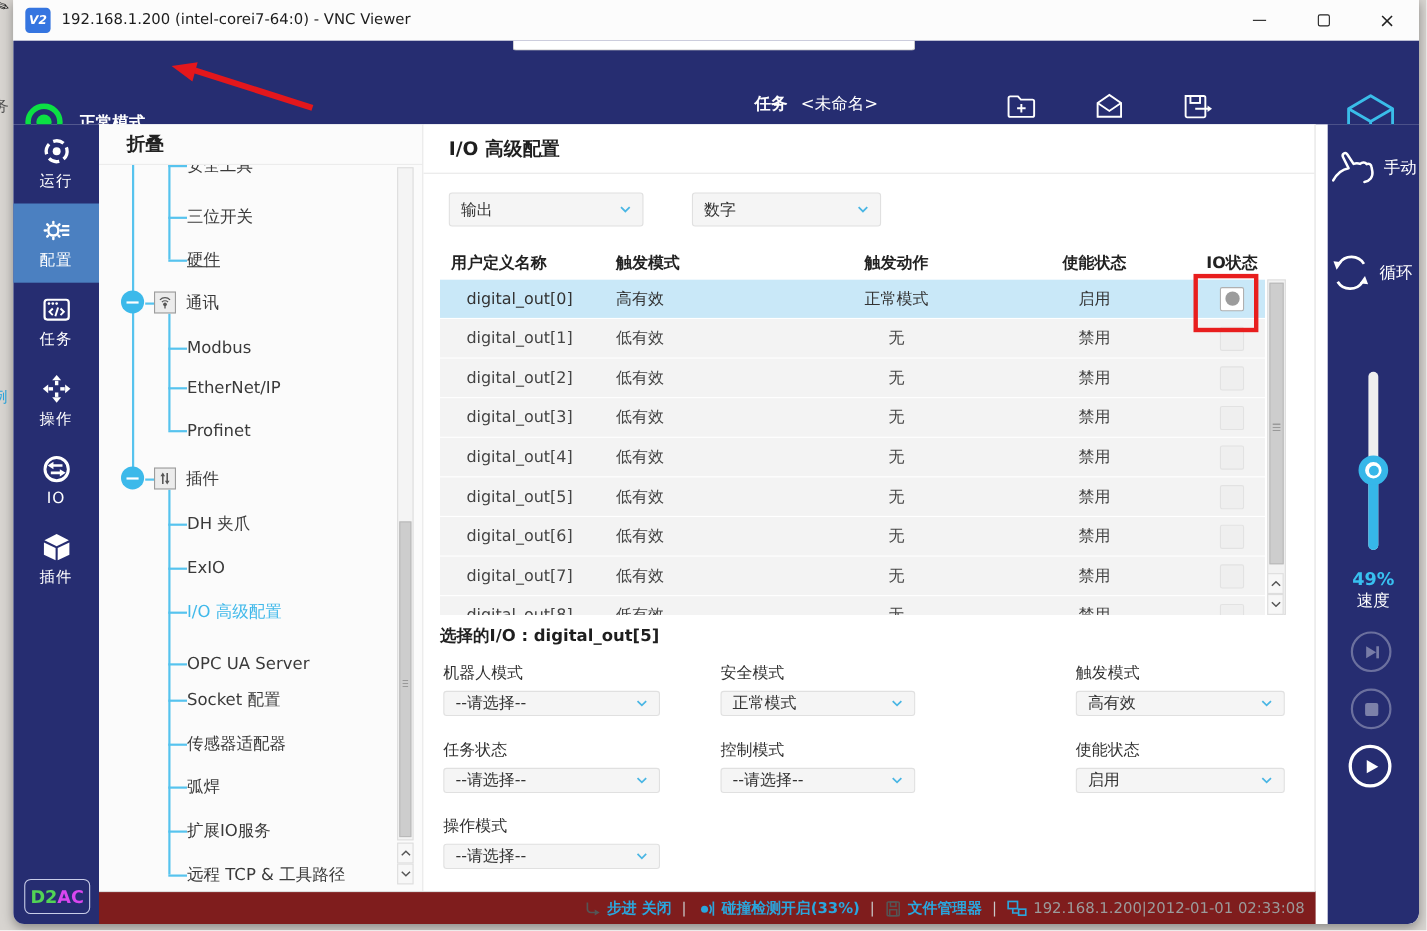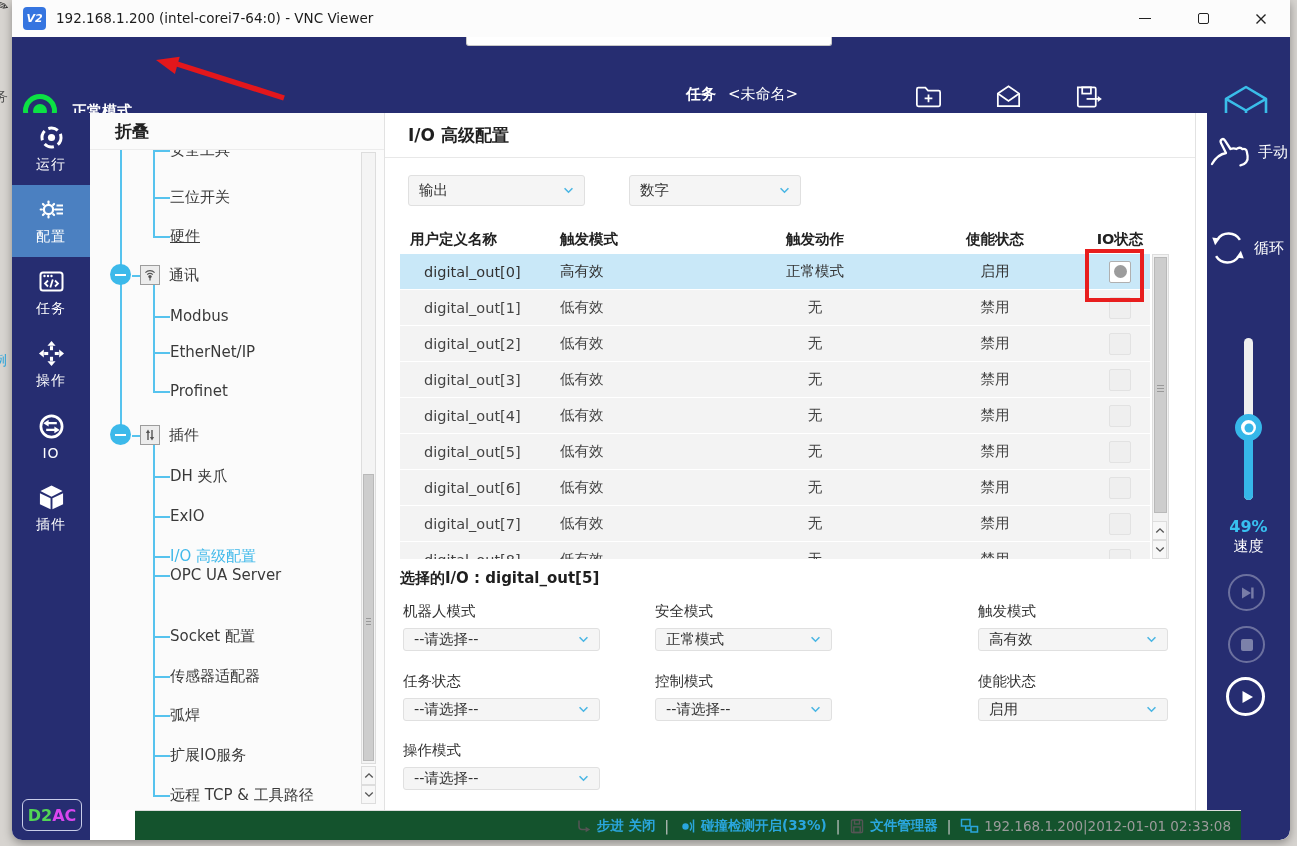--- a/index.html
+++ b/index.html
@@ -66,21 +66,21 @@
   .rail-root { left:30px; top:0; height:285px; }
   .rail-a { left:63px; top:0; height:86px; }
   .rail-b { left:63px; top:135px; height:106px; }
   .rail-c { left:63px; top:295px; height:350px; }
   .tree-row { position:absolute; left:80px; height:26px; line-height:26px; font-size:15px; color:#3a3a3a; white-space:nowrap; }
   .tree-row.child::before { content:''; position:absolute; left:-17px; top:50%; width:17px; height:1.5px; background:#56c3ee; }
   .tree-row.node { left:50px; display:flex; align-items:center; gap:9px; }
   .tree-row.node::before { content:''; position:absolute; left:-8px; top:50%; width:8px; height:1.5px; background:#56c3ee; }
   .tree-row.selected { color:#41b9ea; }
   .tr0{top:-13px;} .tr1{top:34px;} .tr2{top:73px;text-decoration:underline;} .tr3{top:112px;} .tr4{top:153px;} .tr5{top:189px;}
-  .tr6{top:228px;} .tr7{top:272px;} .tr8{top:313px;} .tr9{top:353px;} .tr10{top:393px;} .tr11{top:412px;}
+  .tr6{top:228px;} .tr7{top:272px;} .tr8{top:313px;} .tr9{top:353px;} .tr10{top:393px;} .tr11{top:440px;}
   .tr12{top:473px;} .tr13{top:513px;} .tr14{top:552px;} .tr15{top:592px;} .tr16{top:632px;}
   .minus { position:absolute; left:20px; width:21px; height:21px; border-radius:50%; background:#3cb9ea; }
   .minus::after { content:''; position:absolute; left:5px; top:9.5px; width:11px; height:2px; background:#fff; }
   .minus.m1 { top:114px; } .minus.m2 { top:274px; }
   .node-ico { width:20px; height:20px; background:#ececec; border:1px solid #9c9c9c; display:flex; align-items:center; justify-content:center; flex:none; }
   .tree-sb { position:absolute; left:271px; top:2px; width:15px; height:612px; background:#f4f4f4; border:1px solid #ddd; }
   .tree-sb-thumb { position:absolute; left:1px; top:321px; width:11px; height:287px; background:#cdcdcd; border:1px solid #b9b9b9; }
   .tree-sb-thumb::after { content:''; position:absolute; left:2px; right:2px; top:50%; height:7px;
         background:repeating-linear-gradient(#999 0 1px, transparent 1px 3px); }
   .sb-btn { position:absolute; left:271px; width:15px; height:19px; background:#f7f7f7; border:1px solid #ddd;
@@ -143,23 +143,23 @@
   .speed { position:absolute; top:404px; left:0; width:83px; text-align:center; }
   .speed-value { color:#38c0f0; font-weight:bold; font-size:16px; }
   .speed-label { color:#fff; font-size:15px; margin-top:1px; }
   .tbtn { position:absolute; border-radius:50%; display:flex; align-items:center; justify-content:center; }
   .tbtn.dim { left:21px; width:37px; height:37px; border:2px solid rgba(255,255,255,.32); }
   .tbtn-skip { top:461px; } .tbtn-stop { top:513px; }
   .tbtn.play { left:19px; top:564px; width:39px; height:39px; border:3px solid #fff; }
   .stop-sq { width:12px; height:12px; border-radius:2px; background:rgba(255,255,255,.4); }
 
   
-  .statusbar { position:absolute; left:78px; top:810px; width:1106px; height:30px; background:#14532d;
+  .statusbar { position:absolute; left:78px; top:810px; width:1106px; height:30px; background:#7f1d1d;
                border-top:1px solid #ddd; display:flex; align-items:center; justify-content:flex-end;
-               padding-right:10px; gap:9px; font-size:13.5px;margin-left:45px; }
+               padding-right:10px; gap:9px; font-size:13.5px; }
   .sb-item { display:flex; align-items:center; gap:5px; color:#2aa6dd; font-weight:600; }
   .sb-sep { color:#c9c9c9; font-weight:normal; }
   .sb-gray { color:#9b9b9b; font-weight:normal; }
 </style>
 </head>
 <body>
 
 <div class="canvas">
   <span class="frag frag-artifact">✎</span>
   <span class="frag frag-top">务</span>

